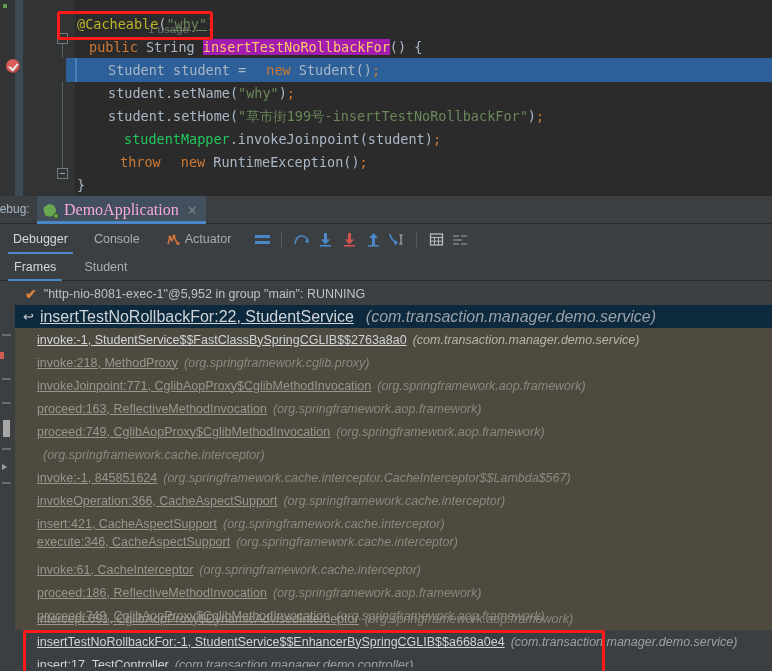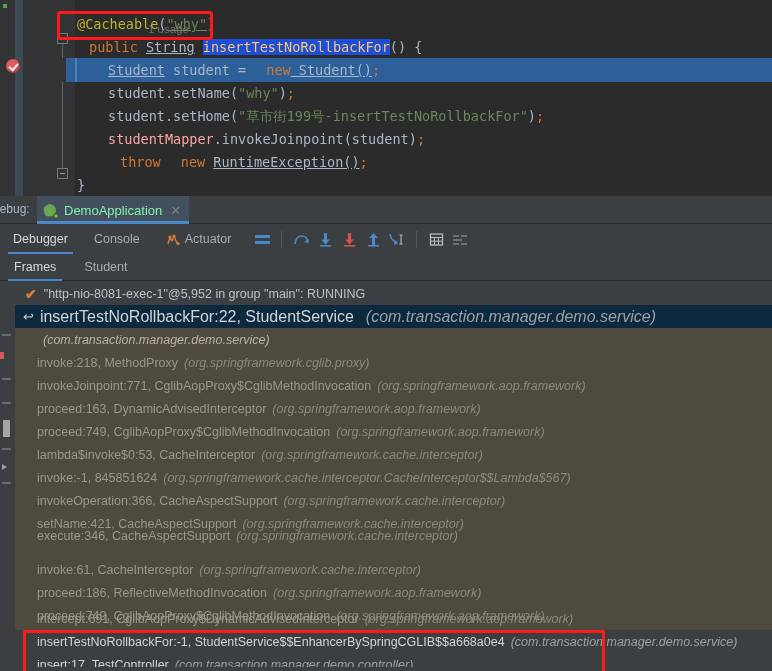--- a/index.html
+++ b/index.html
@@ -86,28 +86,28 @@
     position: absolute; left: 23px; top: 58px; width: 52px; height: 24px;
     background: #313335;
   }
   .exec-caret {
     position:absolute; left:75px; top:58px; width:2px; height:24px; background:#4c7fb5;
   }
 
   .usage-hint { color: #6d7071; font-size: 11.5px; font-family: "Liberation Sans", sans-serif; }
   .k-annot { color: #bbb529; }
   .k-kw    { color: #cc7832; margin-left: 12px; }
-  .k-type  { color: #a9b7c6; text-decoration: underline; }
+  .k-type  { color: #a9b7c6; }
   .k-mname { color: #ffc66d; }
   .k-str   { color: #6a8759; }
   .k-punc  { color: #a9b7c6; }
-  .k-field { color: #fca5a5; }
+  .k-field { color: #22c55e; margin-left: 16px; }
   .k-ident { color: #a9b7c6; }
   .k-semi  { color: #cc7832; }
-  .hl-ident { background: #1d4ed8; }
+  .hl-ident { background: #a21caf; }
   .str-underline { text-decoration: underline; }
 
   .red-box-annot {
     position: absolute; left: 57px; top: 11px; width: 156px; height: 29px;
     border: 3px solid #ff1a1a; border-radius: 3px; pointer-events: none;
   }
 
   
   .debug-panel {
     position: absolute; left: 0; top: 196px; width: 772px; height: 475px;
@@ -136,21 +136,21 @@
   .spring-icon { position: relative; width: 15px; height: 15px; }
   .spring-leaf {
     position:absolute; left:0; top:1px; width:13px; height:13px; border-radius:50%;
     background: #6aa84f;
     clip-path: polygon(0 35%, 48% 0, 100% 18%, 100% 100%, 20% 100%);
   }
   .spring-dot {
     position:absolute; right:-1px; bottom:-1px; width:6px; height:6px; border-radius:50%;
     background:#62b543; border:1px solid #3c3f41;
   }
-  .runtab-title { font-size: 13px; color: #86efac; }
+  .runtab-title { font-size: 16px; color: #f9a8d4; font-family: Liberation Serif, serif; }
   .runtab-close { font-size: 13px; color: #7a8287; margin-left: 2px; }
 
   
   .dbg-tabs {
     position: absolute; left: 0; top: 28px; width: 772px; height: 30px;
     background: #3c3f41;
     display: flex; align-items: center;
   }
   .dtab {
     position: relative; height: 30px; display: flex; align-items: center; gap: 5px;
@@ -222,21 +222,21 @@
     position: absolute; left: 0; width: 757px; height: 23px;
     display: flex; align-items: center; padding-left: 22px;
     font-size: 12.5px; white-space: nowrap;
   }
   .frames-tail {
     position: absolute; left: 15px; top: 434px; width: 757px; height: 46px;
     background: #3c3f41;
   }
   .frame-row.tail { padding-left: 22px; }
 
-  .fr-main { color: #d0d4d7; }
+  .fr-main { color: #d0d4d7; text-decoration: underline; }
   .fr-main.dim { color: #9b968c; }
   .fr-pkg  { color: #b9b3a6; font-style: italic; margin-left: 6px; }
   .fr-pkg.dim { color: #8d887e; font-style: italic; margin-left: 6px; }
   .fr-pkg.bright { color: #9ba0a4; font-style: italic; margin-left: 6px; }
 
   .red-box-frames {
     position: absolute; left: 23px; top: 434px; width: 582px; height: 132px;
     border: 3px solid #ff1a1a; border-radius: 2px; pointer-events: none; z-index: 20;
   }
 
@@ -415,55 +415,55 @@
     </div>
 
     <div class="frame-selected">
       <span class="fsym">↩</span>
       <span class="fr-main">insertTestNoRollbackFor:22, StudentService</span>
       <span class="fr-pkg bright">(com.transaction.manager.demo.service)</span>
     </div>
 
     <div class="frames-list">
       <div class="frame-row" style="top:0px">
+          <span class="fr-main">invoke:-1, StudentService$$FastClassBySpringCGLIB$$2763a8a0</span>
           <span class="fr-pkg">(com.transaction.manager.demo.service)</span>
         </div>
       <div class="frame-row" style="top:23px">
           <span class="fr-main dim">invoke:218, MethodProxy</span>
           <span class="fr-pkg dim">(org.springframework.cglib.proxy)</span>
         </div>
       <div class="frame-row" style="top:46px">
           <span class="fr-main dim">invokeJoinpoint:771, CglibAopProxy$CglibMethodInvocation</span>
           <span class="fr-pkg dim">(org.springframework.aop.framework)</span>
         </div>
       <div class="frame-row" style="top:69px">
-          <span class="fr-main dim">proceed:163, DynamicAdvisedInterceptor</span>
+          <span class="fr-main dim">proceed:163, ReflectiveMethodInvocation</span>
           <span class="fr-pkg dim">(org.springframework.aop.framework)</span>
         </div>
       <div class="frame-row" style="top:92px">
           <span class="fr-main dim">proceed:749, CglibAopProxy$CglibMethodInvocation</span>
           <span class="fr-pkg dim">(org.springframework.aop.framework)</span>
         </div>
       <div class="frame-row" style="top:115px">
-          <span class="fr-main dim">lambda$invoke$0:53, CacheInterceptor</span>
           <span class="fr-pkg dim">(org.springframework.cache.interceptor)</span>
         </div>
       <div class="frame-row" style="top:138px">
           <span class="fr-main dim">invoke:-1, 845851624</span>
           <span class="fr-pkg dim">(org.springframework.cache.interceptor.CacheInterceptor$$Lambda$567)</span>
         </div>
       <div class="frame-row" style="top:161px">
           <span class="fr-main dim">invokeOperation:366, CacheAspectSupport</span>
           <span class="fr-pkg dim">(org.springframework.cache.interceptor)</span>
         </div>
       <div class="frame-row" style="top:184px">
-          <span class="fr-main dim">setName:421, CacheAspectSupport</span>
+          <span class="fr-main dim">insert:421, CacheAspectSupport</span>
           <span class="fr-pkg dim">(org.springframework.cache.interceptor)</span>
         </div>
-      <div class="frame-row" style="top:196px">
+      <div class="frame-row" style="top:202px">
           <span class="fr-main dim">execute:346, CacheAspectSupport</span>
           <span class="fr-pkg dim">(org.springframework.cache.interceptor)</span>
         </div>
       <div class="frame-row" style="top:230px">
           <span class="fr-main dim">invoke:61, CacheInterceptor</span>
           <span class="fr-pkg dim">(org.springframework.cache.interceptor)</span>
         </div>
       <div class="frame-row" style="top:253px">
           <span class="fr-main dim">proceed:186, ReflectiveMethodInvocation</span>
           <span class="fr-pkg dim">(org.springframework.aop.framework)</span>

